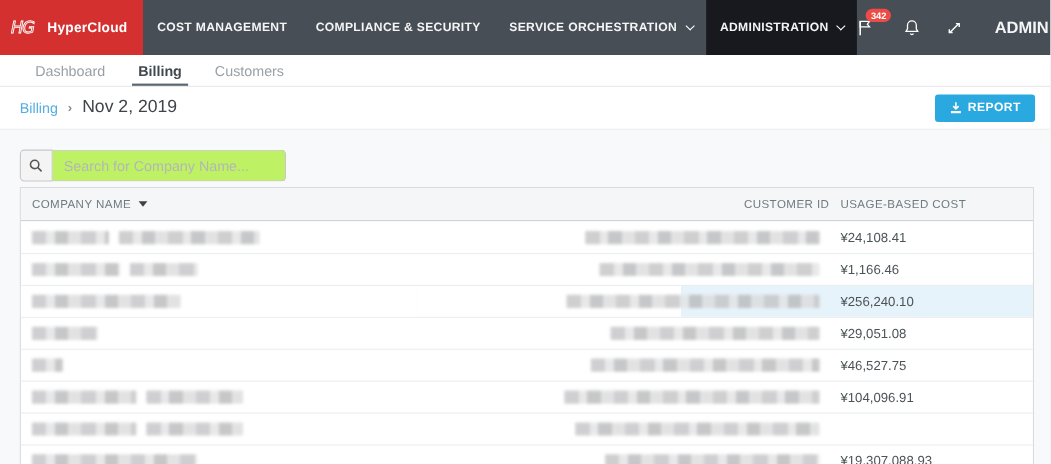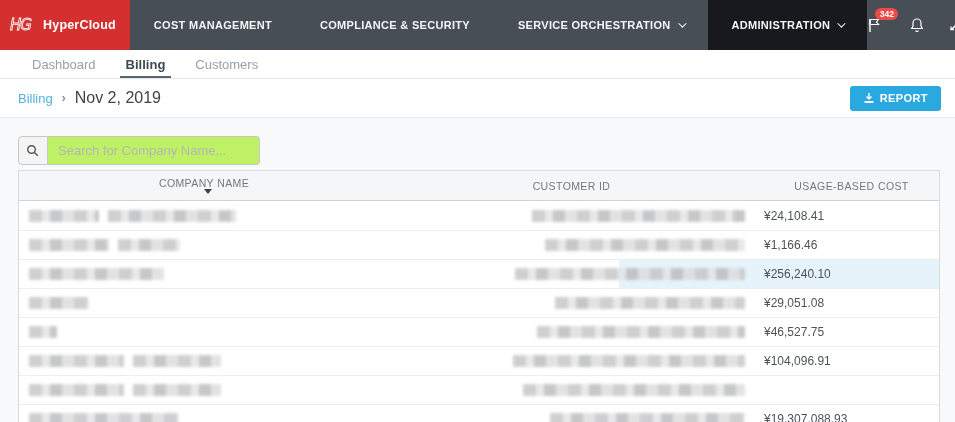--- a/index.html
+++ b/index.html
@@ -15,21 +15,21 @@
   html,body{width:955px;height:422px;overflow:hidden;}
   body{font-family:"Liberation Sans","DejaVu Sans",sans-serif;background:#E9EBEC;}
   .screen{width:955px;height:422px;position:relative;background:#E9EBEC;}
 
   
   .navbar{height:50px;background:var(--nav-bg);display:flex;align-items:stretch;color:#fff;}
   .logo{background:var(--brand-red);display:flex;align-items:center;padding:0 14px 0 10px;cursor:pointer;}
   .logo svg{display:block;margin-right:7px;}
   .logo .name{font-size:12.5px;font-weight:bold;color:#fff;letter-spacing:.2px;}
   .menu{display:flex;align-items:stretch;}
-  .menu-item{display:flex;align-items:center;padding:0 24px;font-size:11px;font-weight:bold;letter-spacing:.3px;color:#f4f5f6;cursor:pointer;white-space:nowrap;}
+  .menu-item{display:flex;align-items:center;padding:0 13px;font-size:11px;font-weight:bold;letter-spacing:.3px;color:#f4f5f6;cursor:pointer;white-space:nowrap;}
   .menu-item.active{background:var(--nav-active);}
   .chev{width:6px;height:6px;border-right:1.5px solid #fff;border-bottom:1.5px solid #fff;transform:rotate(45deg) translateY(-2px);display:inline-block;margin-left:7px;}
   .nav-right{margin-left:auto;display:flex;align-items:center;padding-right:2px;}
   .nav-icon{position:relative;display:flex;align-items:center;cursor:pointer;}
   .badge{position:absolute;top:-9px;left:8px;background:var(--badge-red);color:#fff;font-size:8.5px;font-weight:bold;border-radius:8px;padding:1.5px 4.5px;line-height:1;}
   .usermenu,.langmenu{display:flex;align-items:center;font-size:15px;font-weight:bold;color:#f4f5f6;cursor:pointer;white-space:nowrap;}
 
   
   .tabbar{height:29px;background:#fff;border-bottom:1px solid #E3E5E7;display:flex;align-items:stretch;padding-left:26px;}
   .tab{display:flex;align-items:center;padding:0 6px;margin-right:18px;font-size:13px;color:#9AA0A5;cursor:pointer;position:relative;}
@@ -46,21 +46,21 @@
 
   
   .content{height:314px;background:#F8F9FA;padding:18px 15px 0 18px;}
   .search-group{display:flex;height:29px;width:242px;margin-bottom:5px;}
   .search-btn{width:30px;background:#F4F4F4;border:1px solid #C8C8C8;border-radius:4px 0 0 4px;display:flex;align-items:center;justify-content:center;cursor:pointer;}
   .search-input{flex:1;border:1px solid #C8C8C8;border-left:none;border-radius:0 4px 4px 0;background:#bef264;font-size:13px;padding:12px 10px;color:#444;outline:none;font-family:inherit;}
   .search-input::placeholder{color:#B4B6B8;}
 
   .table{background:#fff;border:1px solid #D9DCDE;}
   .thead{display:flex;height:30px;background:#F5F6F7;border-bottom:1px solid #D0D3D6;align-items:center;}
-  .th{font-size:10.5px;color:#6F7A80;letter-spacing:.4px;padding-left:10px;display:flex;align-items:center;cursor:pointer;flex-direction:column;}
+  .th{font-size:10.5px;color:#6F7A80;letter-spacing:.4px;padding-left:10px;display:flex;align-items:center;cursor:pointer;}
   .c1{width:360px;}.c2{width:375px;justify-content:flex-end;}.c3{flex:1;}
   .sort-caret{width:0;height:0;border-left:4px solid transparent;border-right:4px solid transparent;border-top:5px solid #3C4348;margin-left:7px;display:inline-block;}
   .trow{display:flex;height:29px;border-top:1px solid #EBEEEF;align-items:center;cursor:pointer;}
   .trow:first-of-type{border-top:none;}
   .trow .cell{height:100%;display:flex;align-items:center;padding-left:10px;}
   .trow.hl{background:var(--hl-row);}
   .trow.hl .cell.c1{background:#fff;}
   .trow.hl .cell.c2{background:linear-gradient(90deg,#fff 0 64%,rgba(255,255,255,0) 64%);}
   .cost{font-size:12px;color:#4C5357;}
   .bar{display:inline-block;height:12px;border-radius:1px;filter:blur(1.6px);opacity:.8;background:repeating-linear-gradient(90deg,#C4C4C6 0 13px,#E3E3E4 13px 21px,#B9BABC 21px 33px,#DCDCDD 33px 45px);margin-right:9px;}

